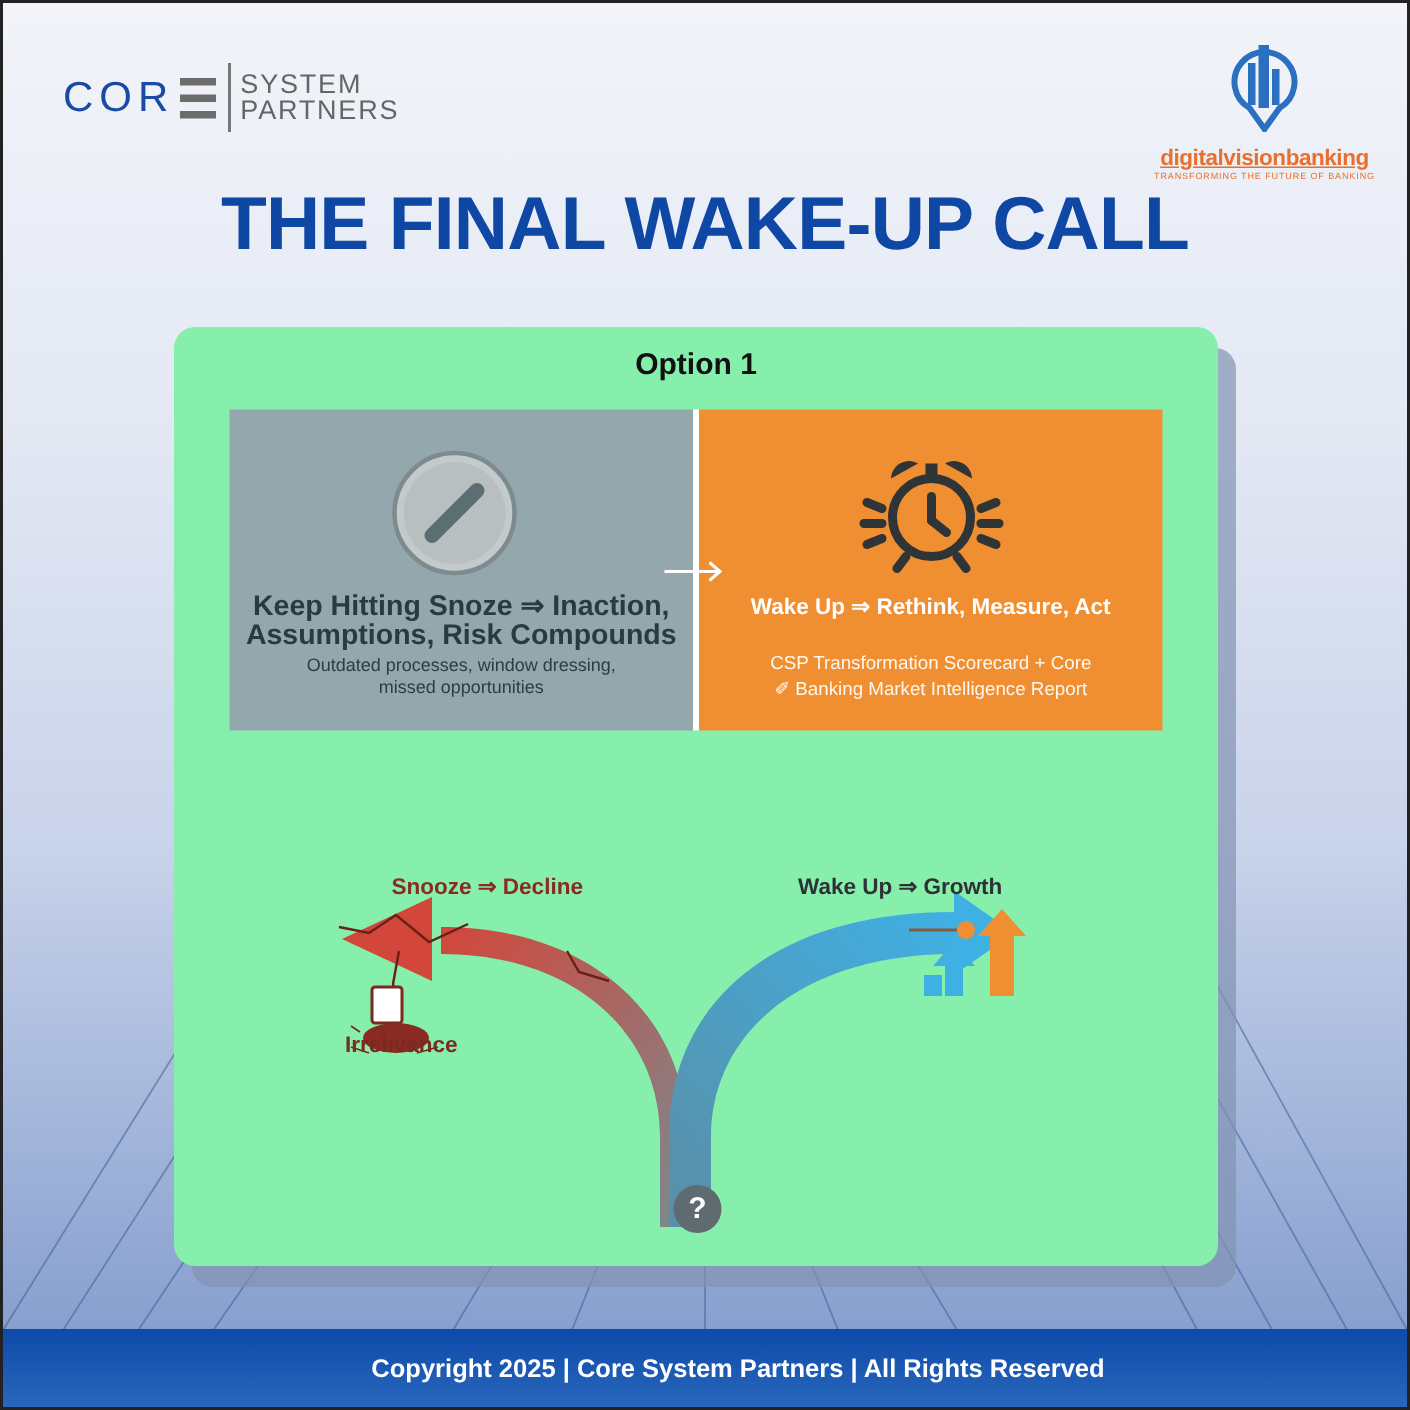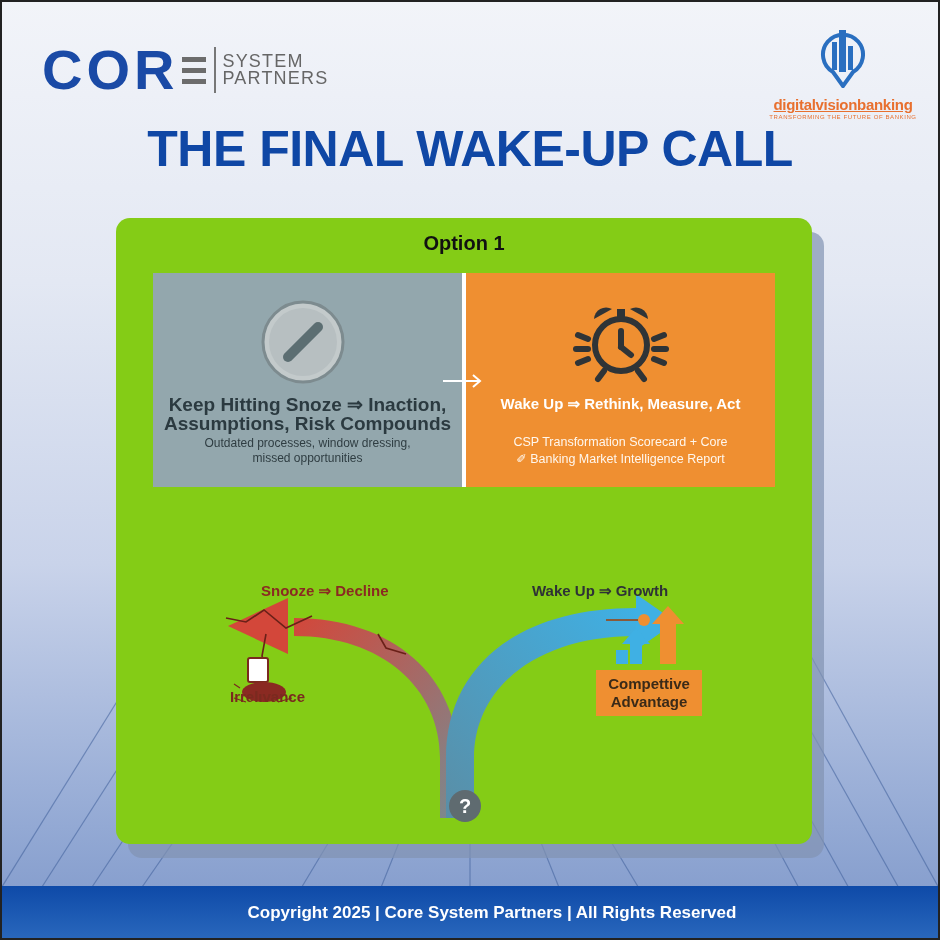--- a/index.html
+++ b/index.html
@@ -6,37 +6,37 @@
   body {
     width: 940px; height: 940px; overflow: hidden; position: relative;
     font-family: "Liberation Sans", sans-serif;
     background: linear-gradient(180deg, #f2f4f9 0%, #e3e8f3 30%, #c9d3ea 60%, #93a9d4 88%, #7e97c9 100%);
   }
   .frame { position: absolute; inset: 0; border: 2px solid #222; box-sizing: border-box; pointer-events: none; z-index: 50; }
   .bg-lines { position: absolute; left: 0; top: 600px; width: 940px; height: 290px; z-index: 0; opacity: .55; }
 
   
   .core-logo { position: absolute; left: 42px; top: 42px; display: flex; align-items: center; z-index: 2; }
-  .core-word { font-size: 56px; font-weight: 700; color: #1a4aa6; letter-spacing: 4px; line-height: 1; }
+  .core-word { font-size: 28px; font-weight: 400; color: #1a4aa6; letter-spacing: 4px; line-height: 1; }
   .core-e { display: inline-flex; flex-direction: column; justify-content: space-between; height: 27px; width: 24px; margin-left: 4px; margin-right: 8px; }
   .core-e span { display: block; height: 5px; background: #6c6c6c; }
   .core-divider { width: 2px; height: 46px; background: #777; margin-right: 6px; }
   .core-sub { font-size: 18px; color: #666; letter-spacing: 1.2px; line-height: 17px; }
 
   
   .dvb-logo { position: absolute; left: 768px; top: 28px; width: 150px; text-align: center; z-index: 2; }
   .dvb-icon { width: 48px; height: 60px; margin: 0 auto; }
   .dvb-name { font-size: 15px; font-weight: 700; color: #e8702f; margin-top: 4px; letter-spacing: -.3px; text-decoration: underline; }
   .dvb-tag { font-size: 6px; color: #e8702f; letter-spacing: .6px; margin-top: 1px; }
 
   .title { position: absolute; left: 0; right: 0; top: 120px; text-align: center; font-size: 50px; font-weight: 700; color: #0f47a5; letter-spacing: -.5px; z-index: 2; }
 
   
   .card-shadow { position: absolute; left: 128px; top: 232px; width: 696px; height: 626px; background: #8293b2; border-radius: 14px; opacity: .7; z-index: 1; }
-  .card { position: absolute; left: 116px; top: 218px; width: 696px; height: 626px; background: #84cc16; border-radius: 14px; z-index: 2; overflow: hidden; }
+  .card { position: absolute; left: 116px; top: 218px; width: 696px; height: 626px; background: #86efac; border-radius: 14px; z-index: 2; overflow: hidden; }
   .opt-label { position: absolute; left: 0; right: 0; text-align: center; font-size: 20px; font-weight: 700; color: #111; }
 
   .panel-left { position: absolute; left: 37px; top: 55px; width: 309px; height: 214px; background: #93a7ad; }
   .panel-right { position: absolute; left: 350px; top: 55px; width: 309px; height: 214px; background: #ef8f31; }
   .panel-sep { position: absolute; left: 346px; top: 55px; width: 4px; height: 214px; background: #fff; }
   .pl-icon { position: absolute; left: 107px; top: 26px; width: 86px; height: 86px; }
   .pl-head { position: absolute; left: 0; right: 0; top: 122px; text-align: center; font-size: 19px; font-weight: 700; color: #2b3a40; line-height: 19px; }
   .pl-sub { position: absolute; left: 0; right: 0; top: 163px; text-align: center; font-size: 12px; color: #2f3d42; line-height: 15px; }
   .pr-icon { position: absolute; left: 102px; top: 24px; width: 106px; height: 86px; }
   .pr-head { position: absolute; left: 0; right: 0; top: 122px; text-align: center; font-size: 15px; font-weight: 700; color: #fff; }
@@ -186,22 +186,18 @@
     <g transform="translate(118,100)">
       <rect x="14" y="0" width="20" height="24" rx="2" fill="#fff" stroke="#7a2a1f" stroke-width="2"></rect>
       <ellipse cx="30" cy="34" rx="22" ry="10" fill="#8a2a22"></ellipse>
       <path d="M0 40 L12 44 M44 44 L58 40 M6 30 L0 26" stroke="#7a2a1f" stroke-width="1.2"></path>
     </g>
   </svg>
 
   <div class="fork-text t-snooze">Snooze ⇒ Decline</div>
   <div class="fork-text t-irr">Irrelιvance</div>
   <div class="fork-text t-wake">Wake Up ⇒ Growth</div>
-  <div class="adv-box">
-    <span>Compettive</span><br>
-    <span>Advantage</span>
-  </div>
   <div class="q-badge">?</div>
 </div>
 
 <div class="footer">
   <span class="footer-text">Copyright 2025 | Core System Partners | All Rights Reserved</span>
 </div>
 
 </body></html>

